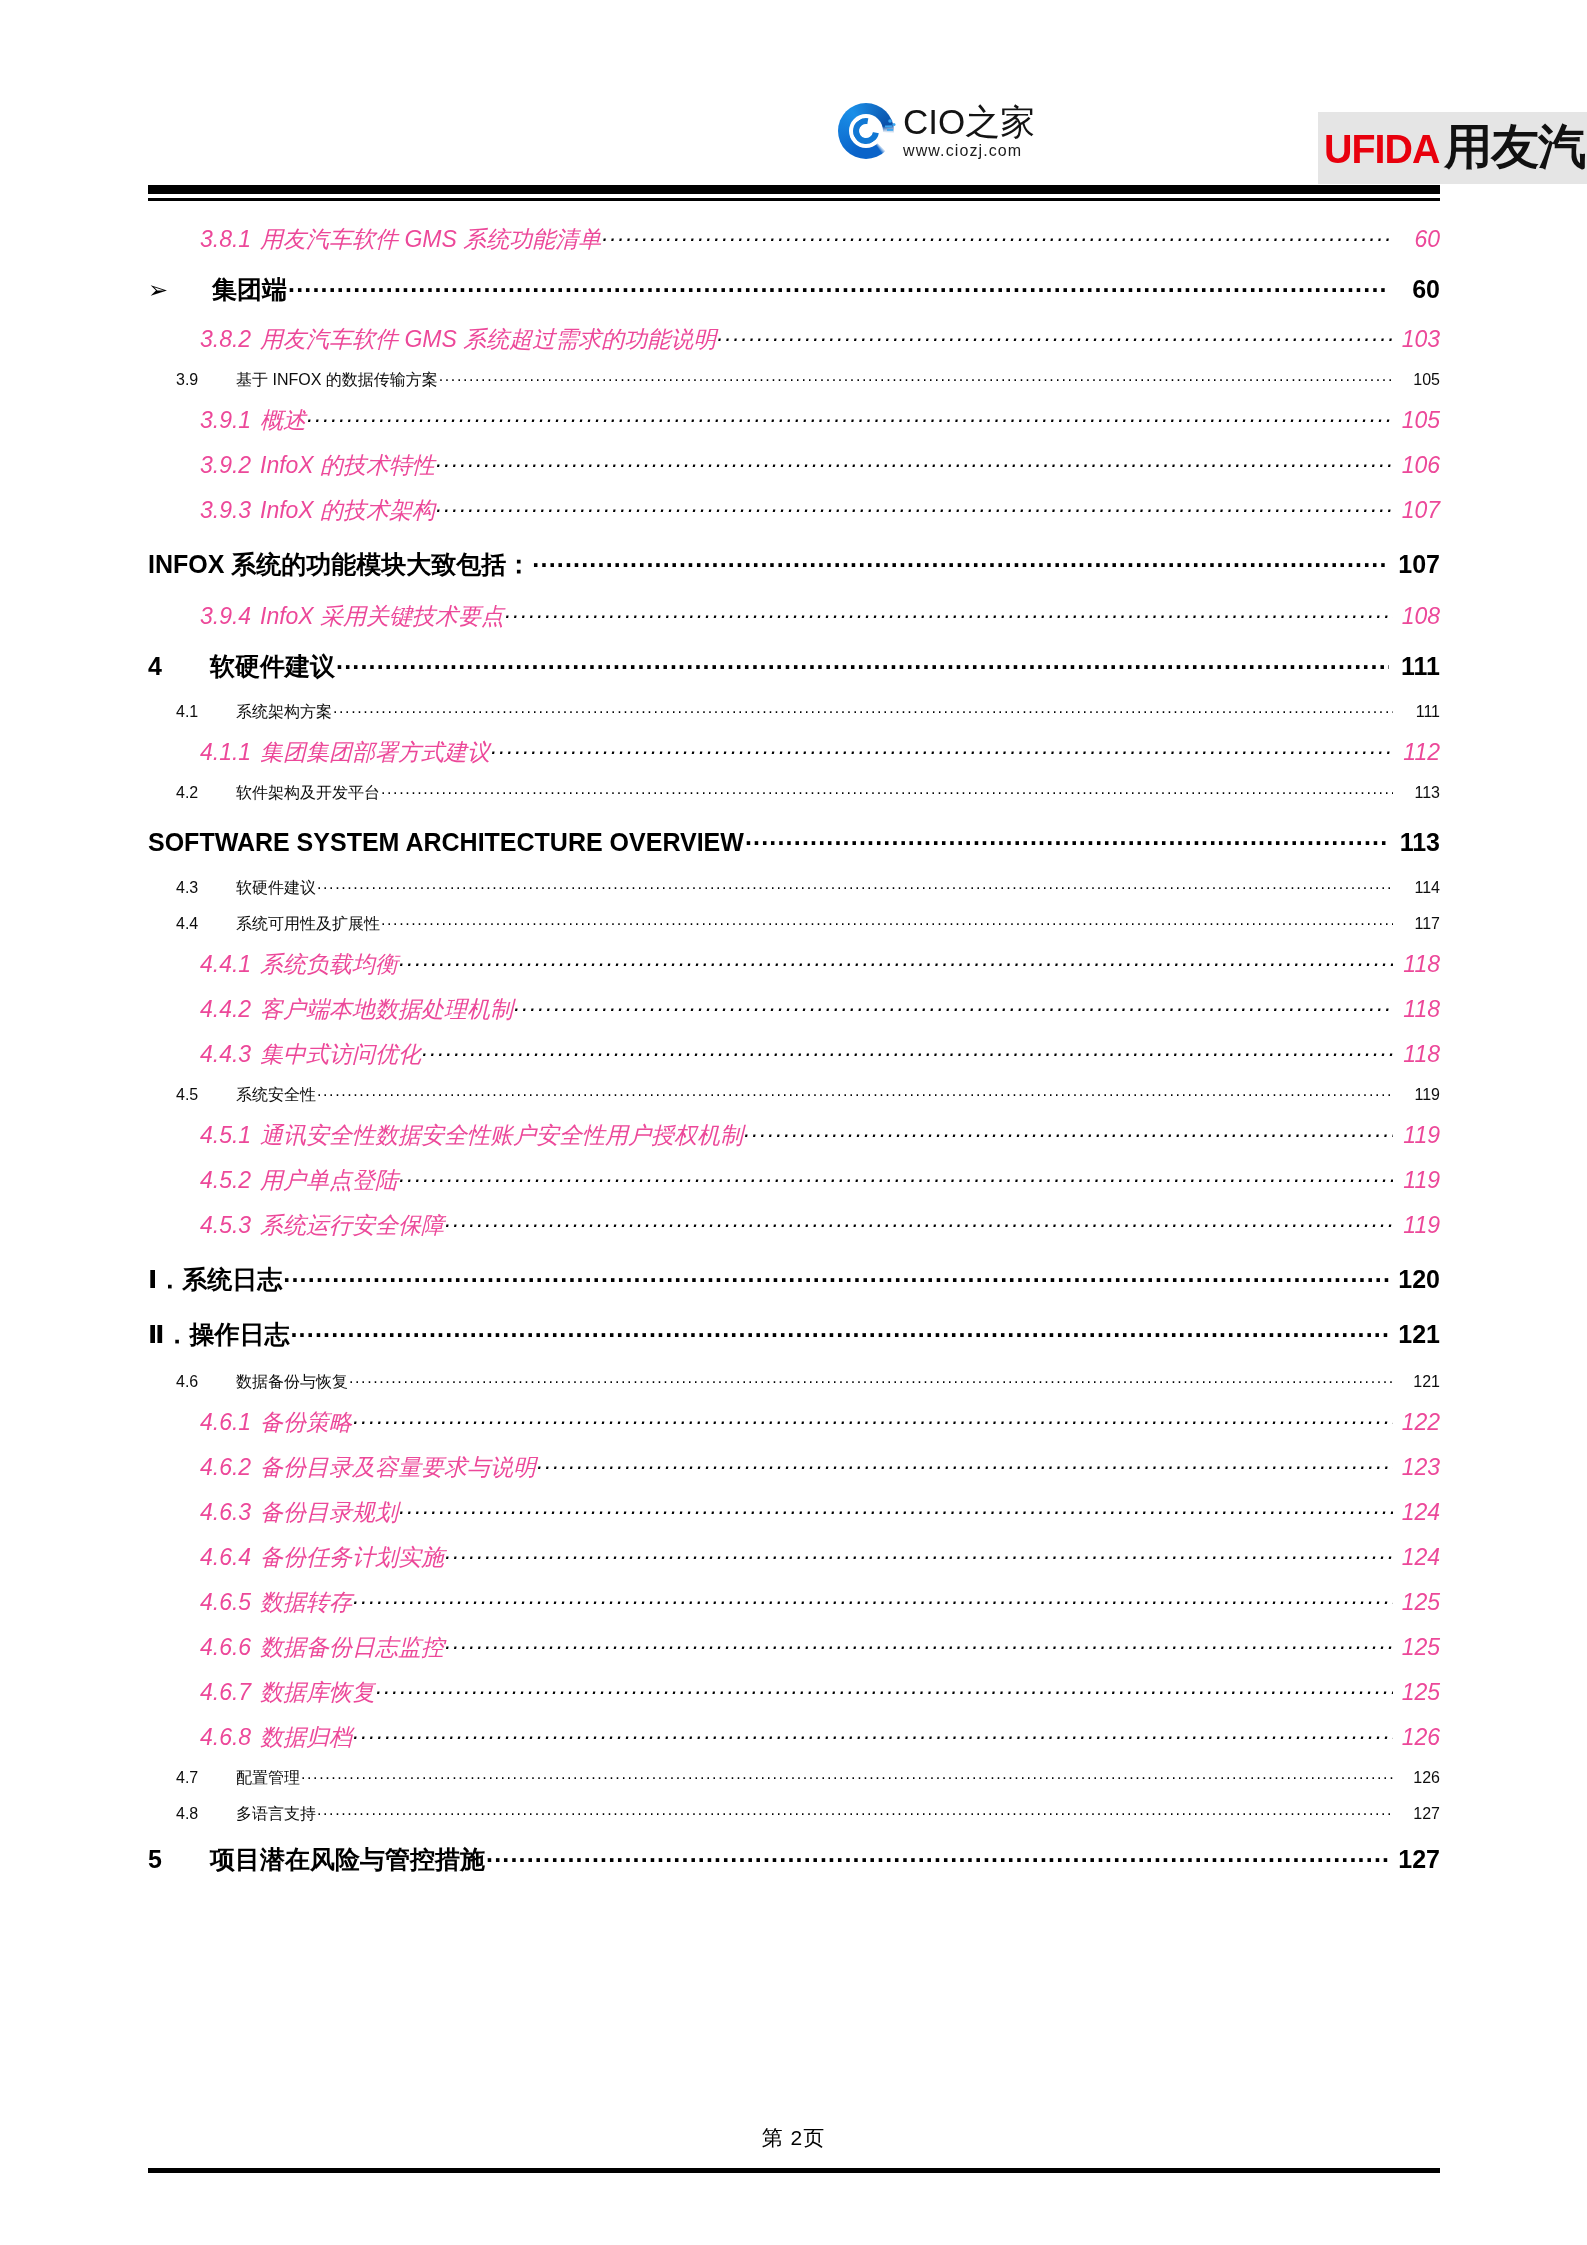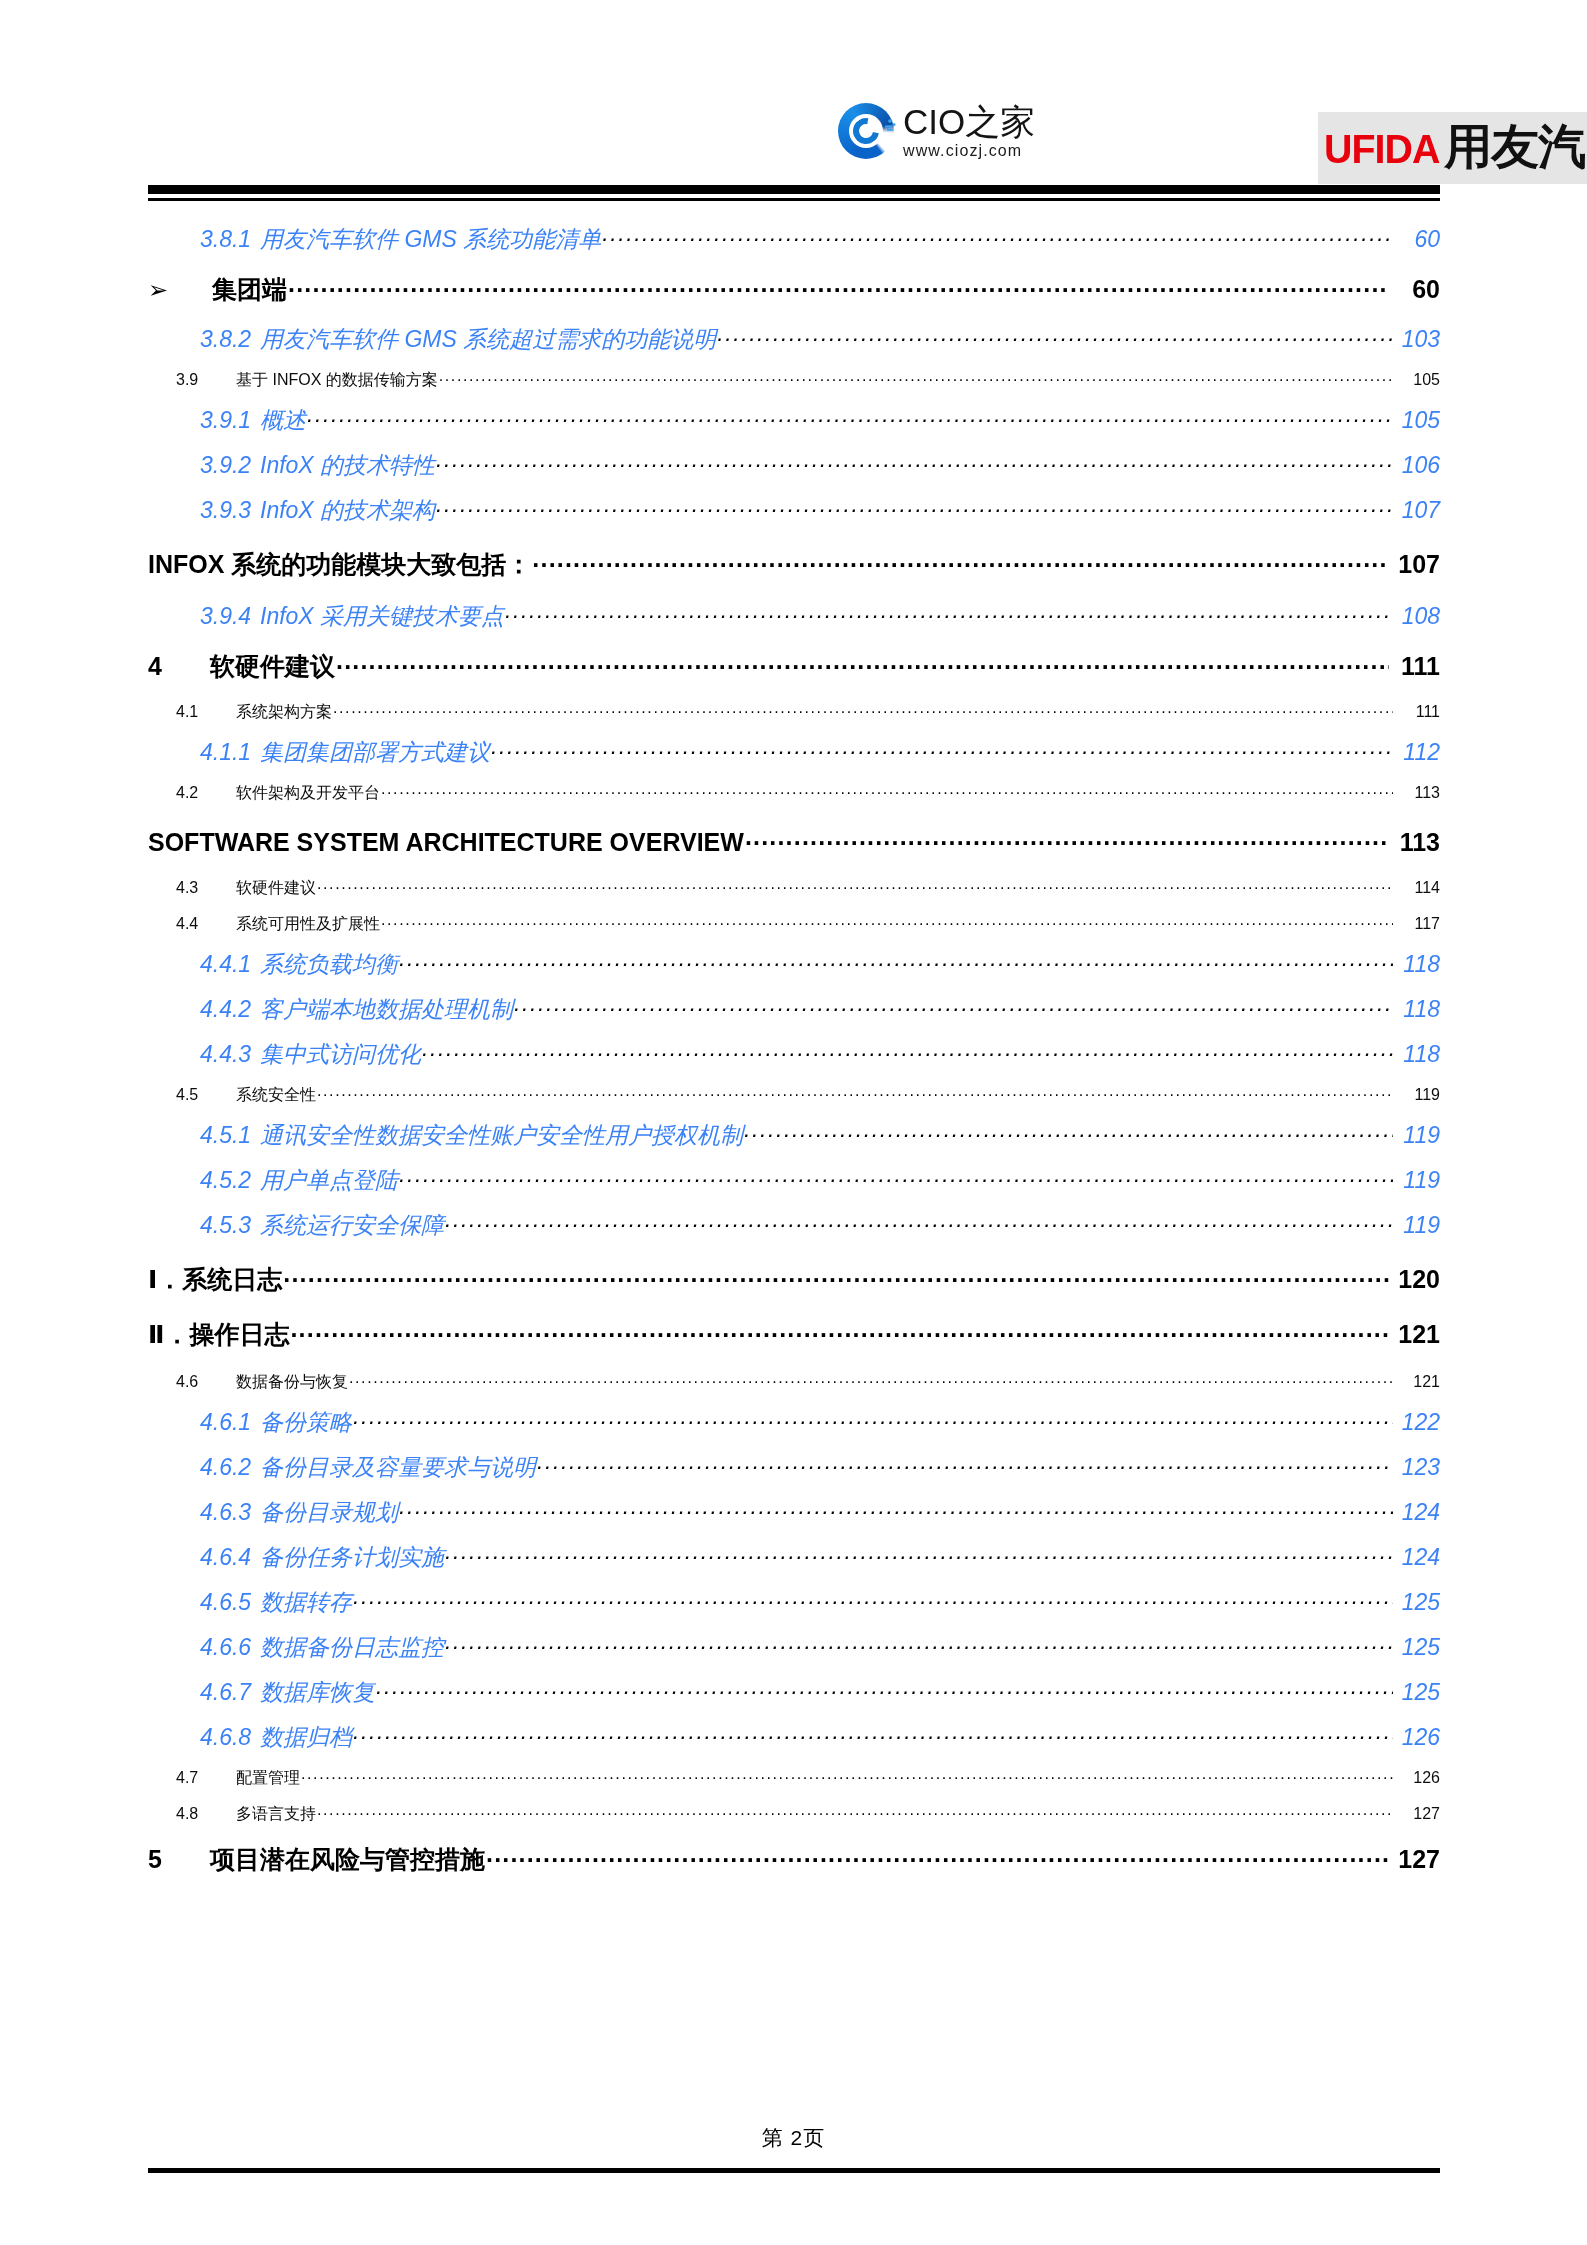--- a/index.html
+++ b/index.html
@@ -189,21 +189,21 @@
     flex: none;
     text-align: right;
   }
 
   
   
   .lvl3 {
     font-size: 23px;
     font-style: italic;
     font-family: "Liberation Sans", sans-serif;
-    color: #3b82f6;
+    color: #ec4899;
     margin-bottom: 14px;
   }
   .lvl3 .num { width: 112px; padding-left: 52px; box-sizing: border-box; }
   .lvl3 .pg  { min-width: 46px; }
 
   
   .lvl2 {
     font-size: 16px;
     font-style: normal;
     color: #0d0d0d;

